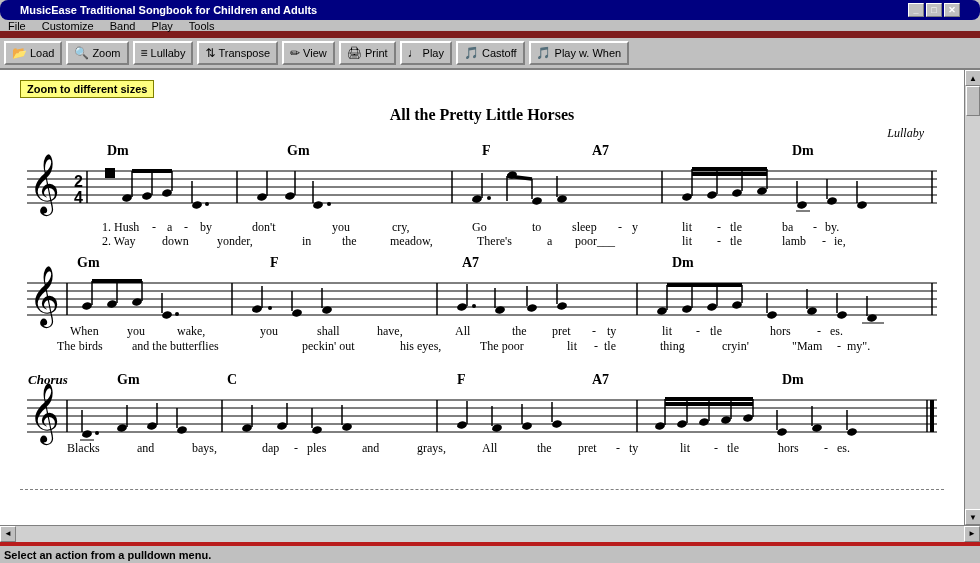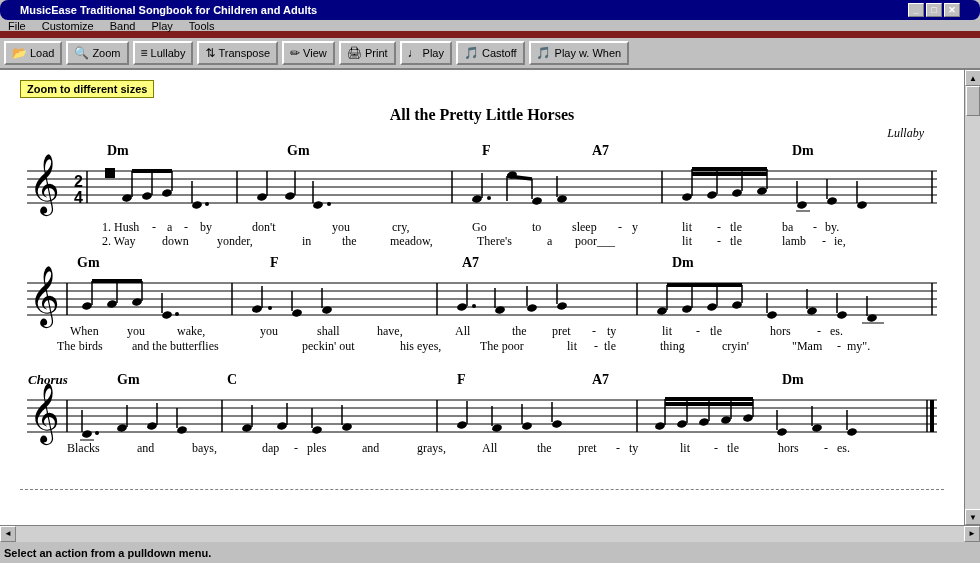--- a/index.html
+++ b/index.html
@@ -178,21 +178,21 @@
     .scroll-h-track {
       flex: 1;
       height: 16px;
       background: #d0d0d0;
     }
 
     
     .status-bar {
       height: 22px;
       background: #c0c0c0;
-      border-top: 1px solid #b91c1c;
+      border-top: 5px solid #b91c1c;
       display: flex;
       align-items: center;
       padding: 0 4px;
       font-size: 11px;
       font-weight: bold;
     }
 
     
     .staff-svg {
       width: 100%;

